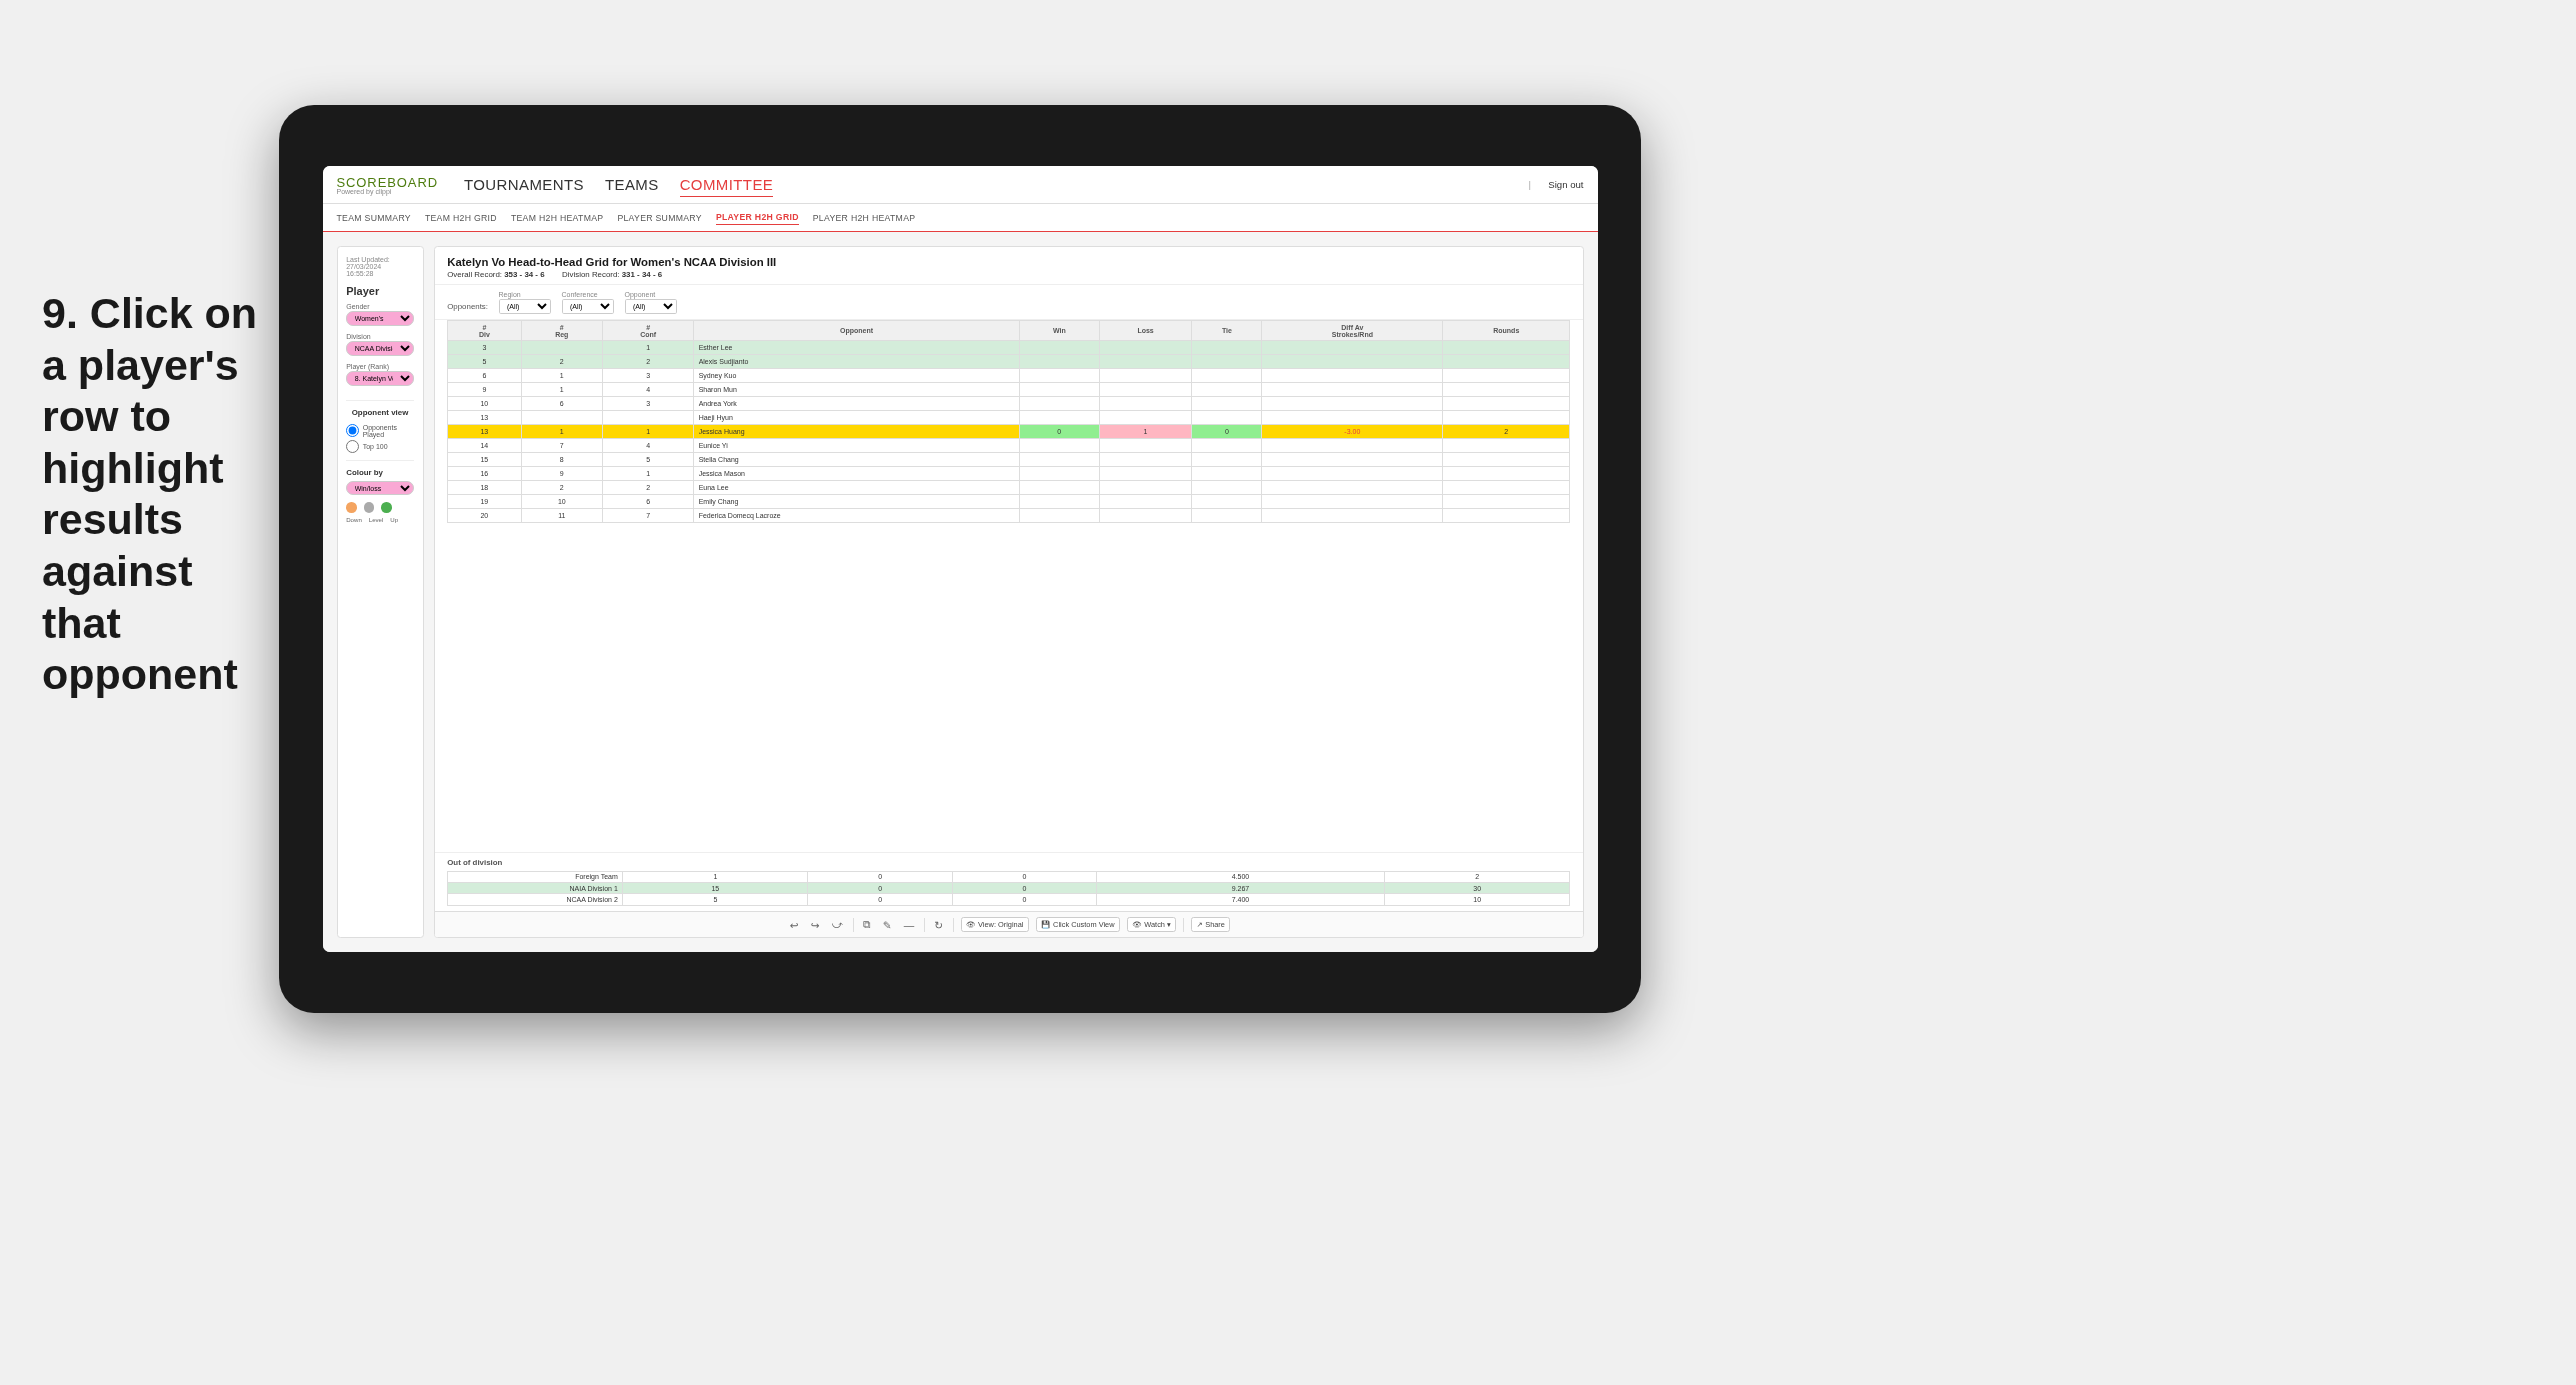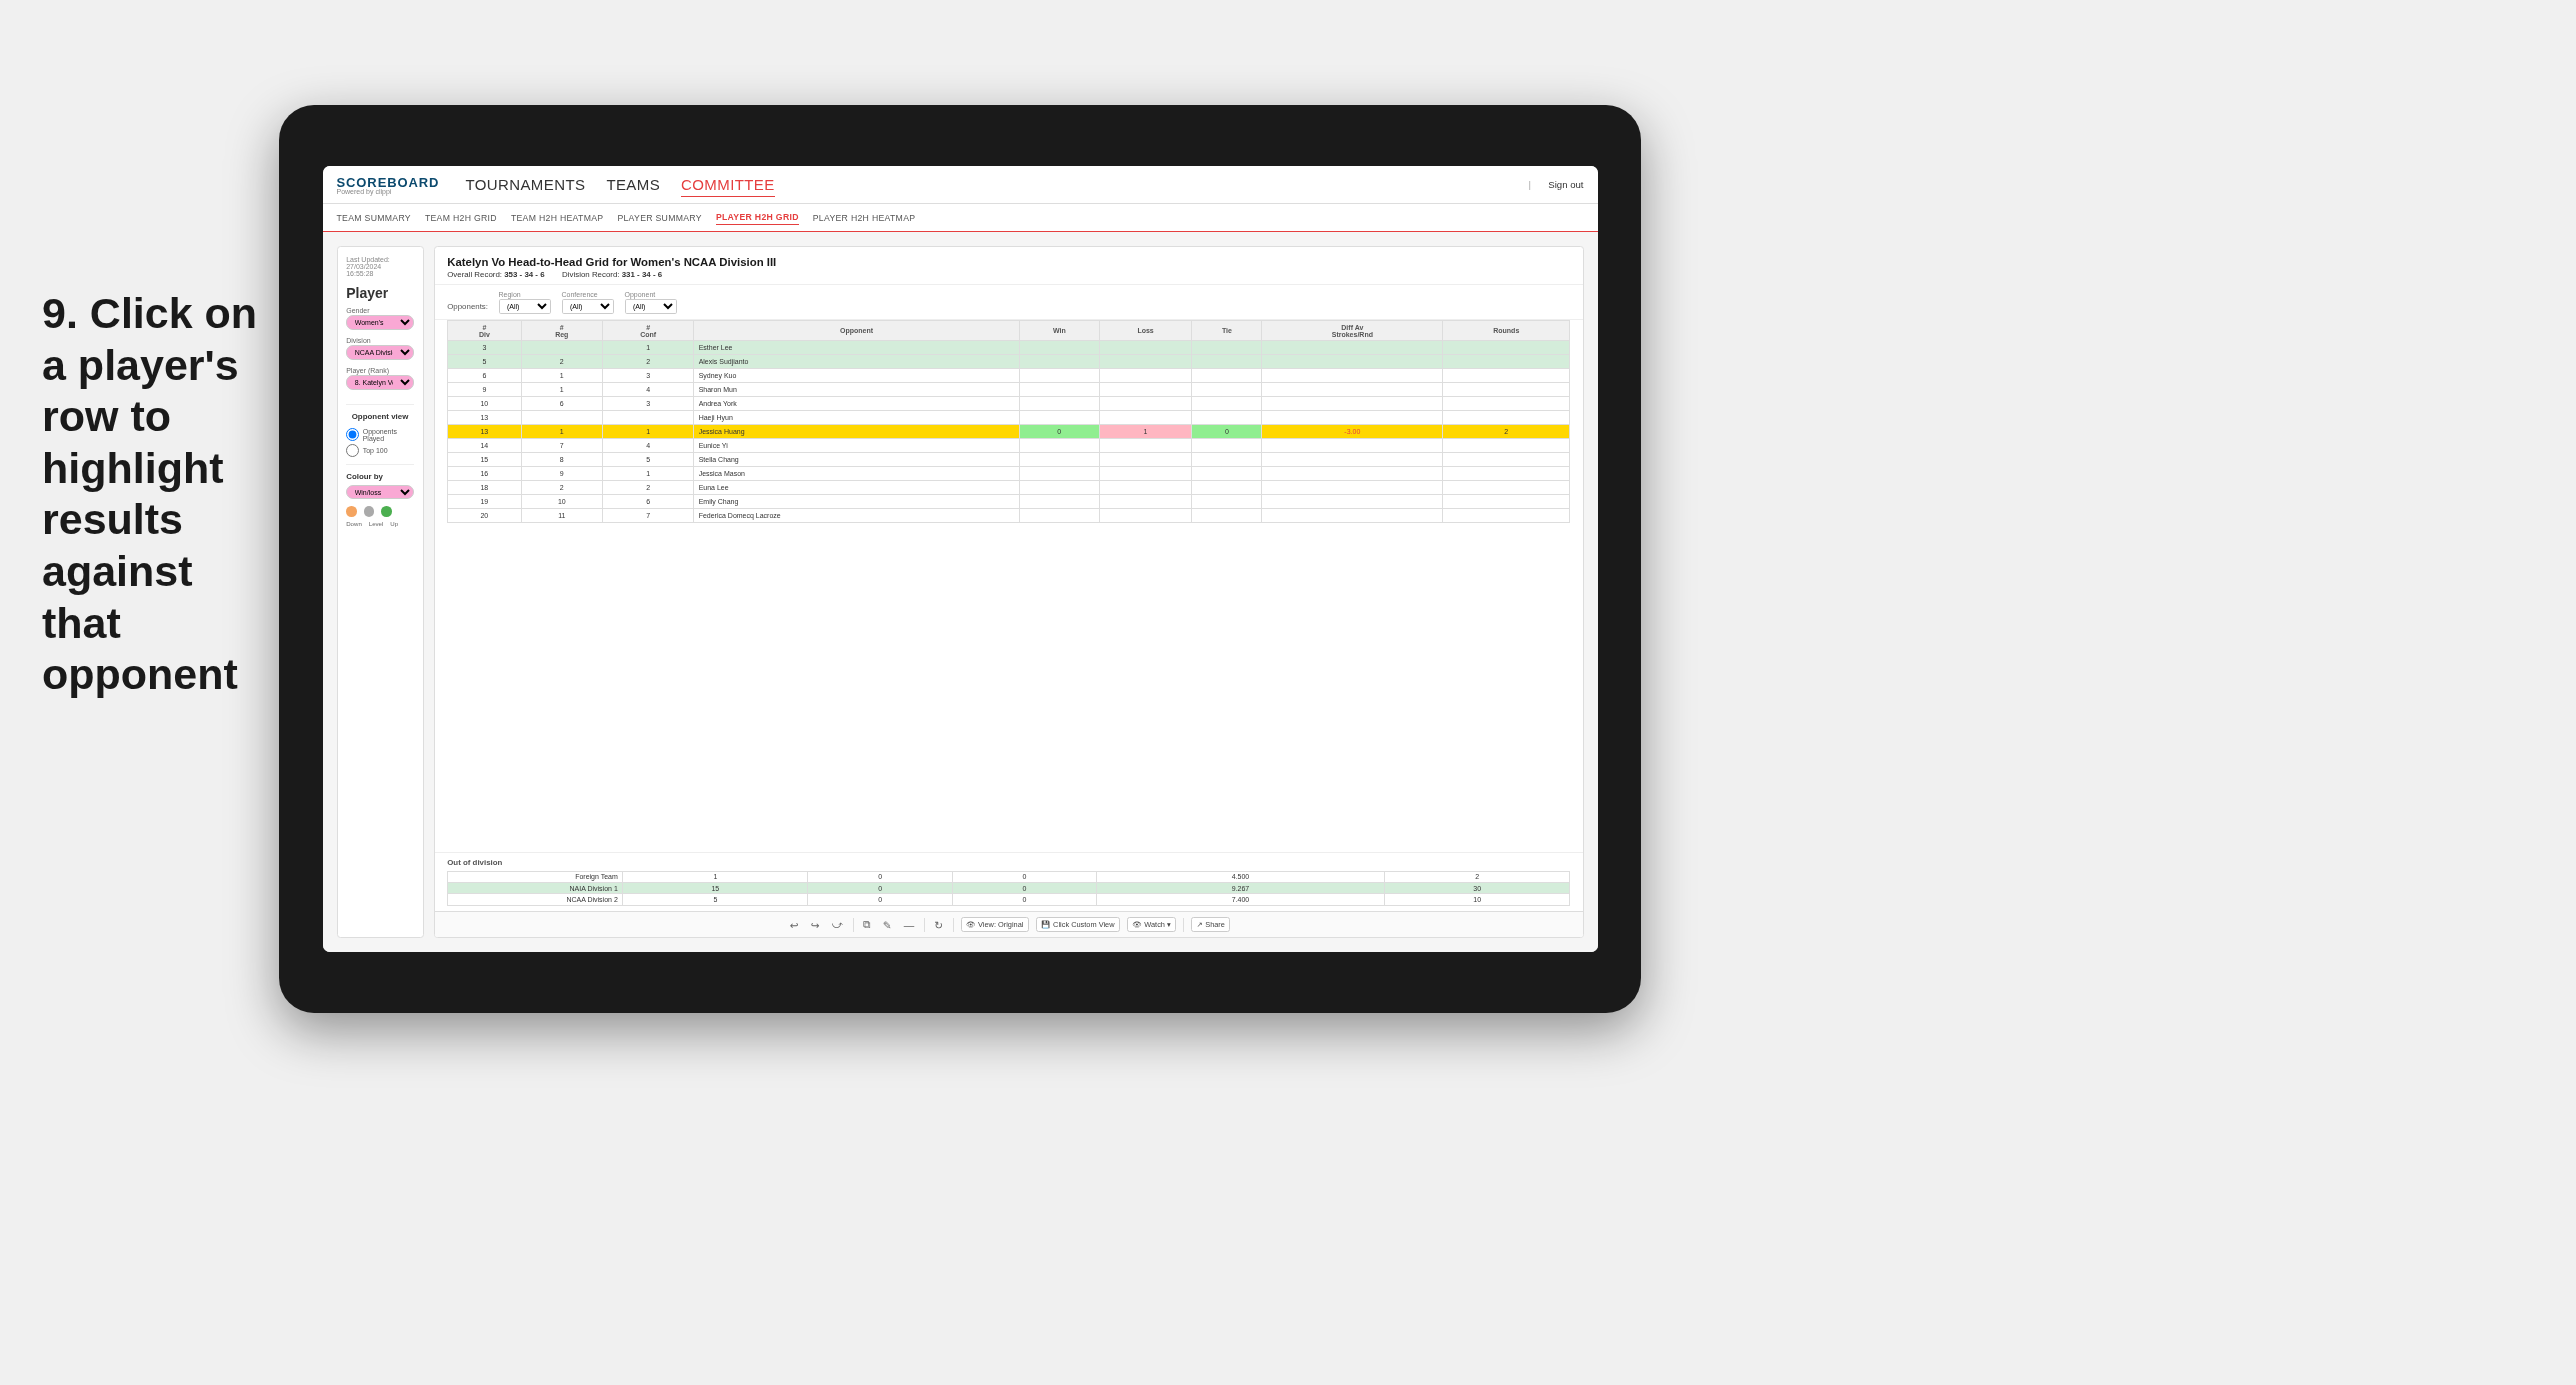--- a/index.html
+++ b/index.html
@@ -49,22 +49,22 @@
     }
 
     .logo-area {
       display: flex;
       align-items: center;
       margin-right: 26px;
     }
 
     .logo-text {
       font-size: 13px;
-      font-weight: 700;
-      color: #0c4a6e;
+      font-weight: 400;
+      color: #4d7c0f;
       letter-spacing: 0.9px;
       text-transform: uppercase;
     }
 
     .logo-sub {
       font-size: 7px;
       color: #888;
       display: block;
       margin-top: -1.7px;
     }
@@ -145,21 +145,21 @@
       flex-shrink: 0;
     }
 
     .sidebar-timestamp {
       font-size: 7px;
       color: #888;
       margin-bottom: 8.7px;
     }
 
     .sidebar-section-title {
-      font-size: 14px;
+      font-size: 11px;
       font-weight: bold;
       color: #333;
       margin-bottom: 5.2px;
     }
 
     .sidebar-label {
       font-size: 7px;
       color: #666;
       margin-bottom: 1.7px;
     }

